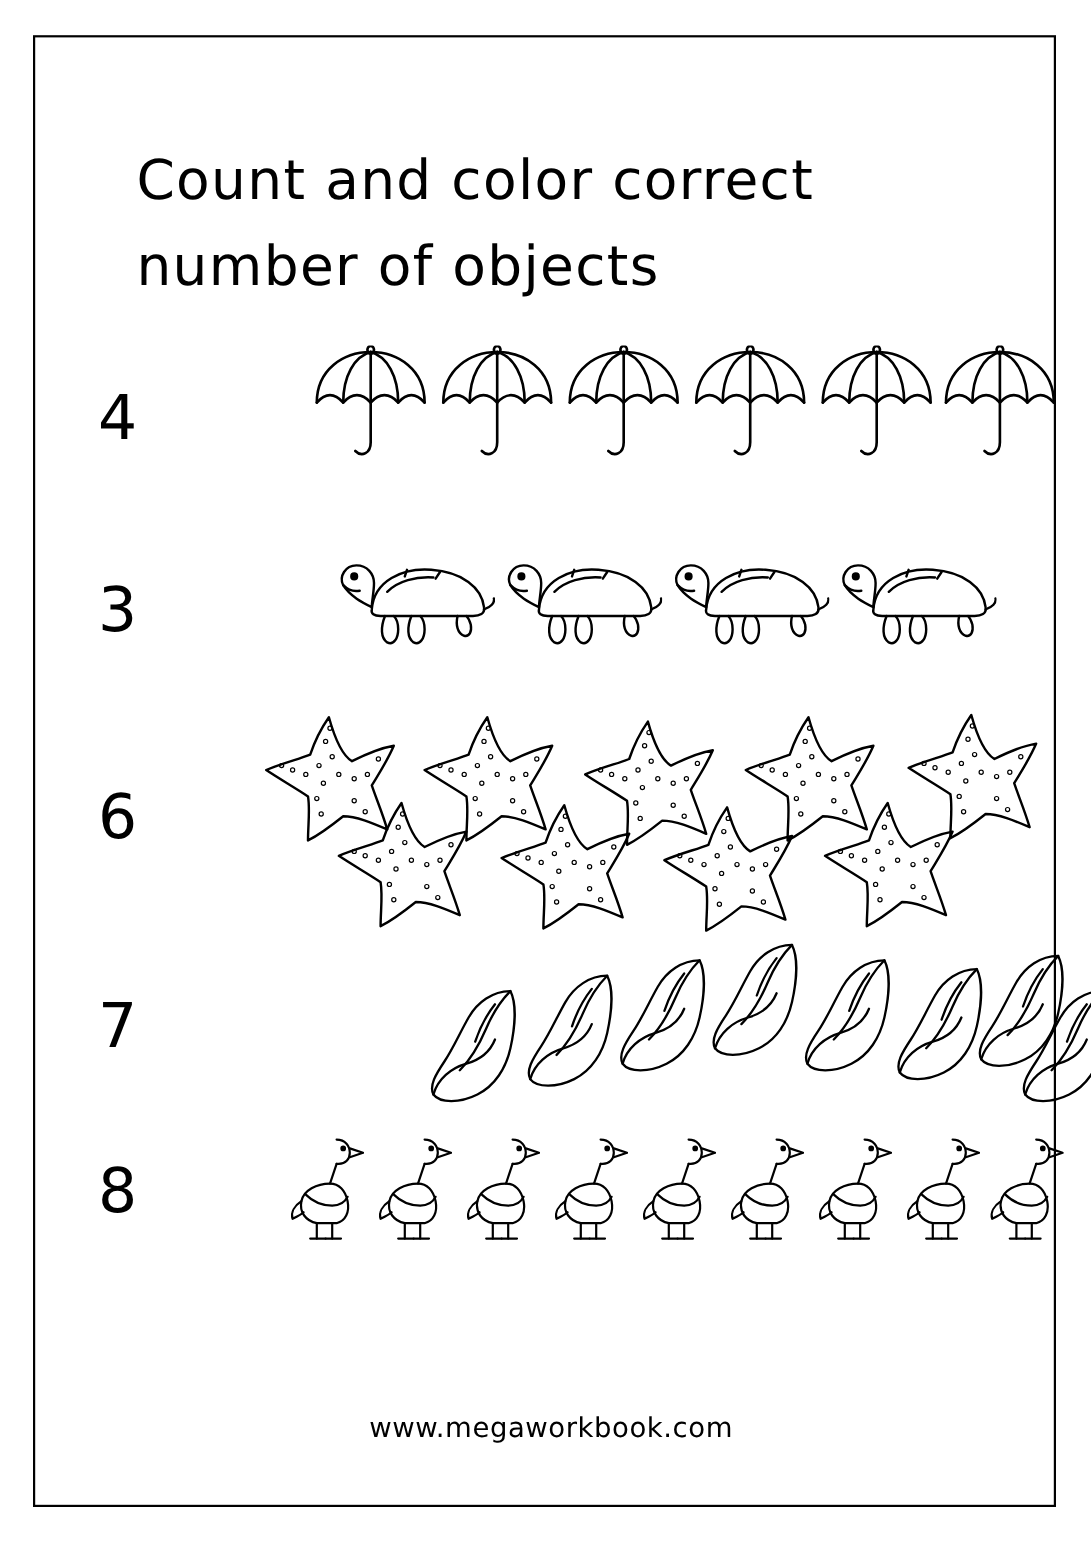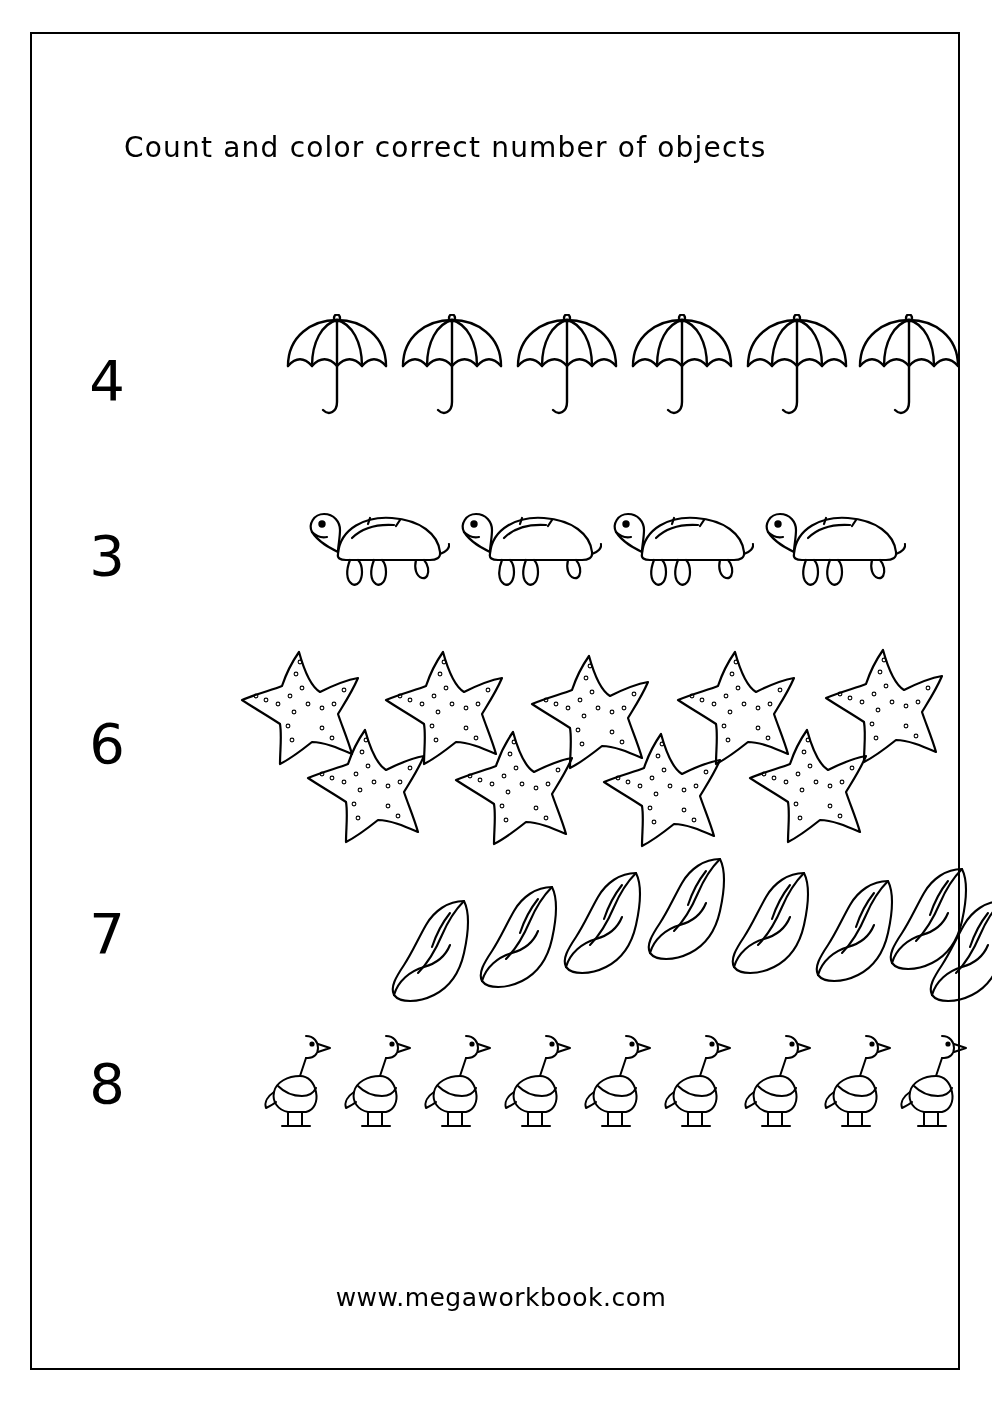--- a/index.html
+++ b/index.html
@@ -23,21 +23,21 @@
     border: 2px solid #000;
     box-sizing: border-box;
     background: #fff;
   }
   .title {
     position: absolute;
     left: 92px;
     top: 92px;
     width: 760px;
     font-family: "DejaVu Sans", sans-serif;
-    font-size: 28px;
+    font-size: 50px;
     line-height: 1.55;
     letter-spacing: 1.2px;
     font-weight: 400;
     color: #000;
   }
   .rows {
     position: absolute;
     left: 0;
     top: 252px;
     width: 100%;

